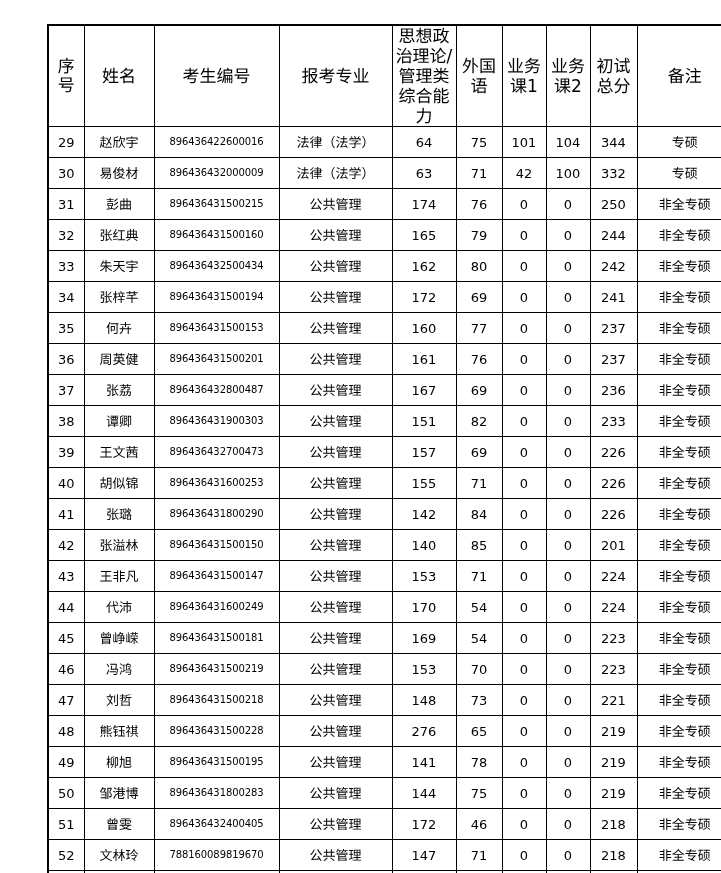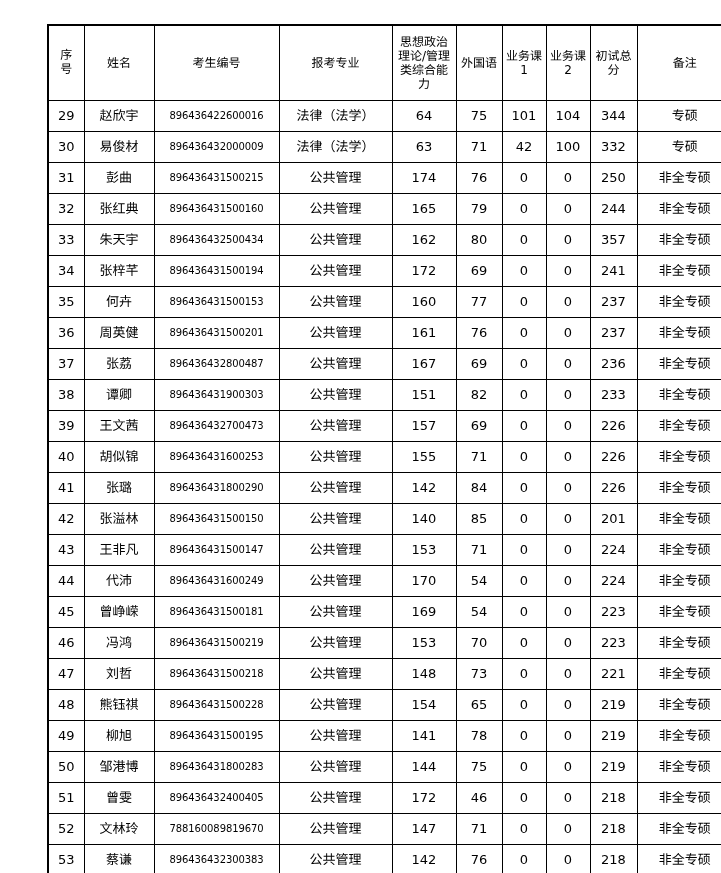--- a/index.html
+++ b/index.html
@@ -54,21 +54,21 @@
     font-weight: normal;
     line-height: 1.18;
     overflow: hidden;
   }
   
   table.score-table {
     border: 2px solid #000000;
   }
   thead th {
     font-weight: bold;
-    font-size: 12px;
+    font-size: 17px;
     height: 74px;
     letter-spacing: 0px;
   }
   tbody td {
     font-size: 13px;
     height: 30px;
   }
   
   col.c-seq      { width: 36px; }
   col.c-name     { width: 70px; }
@@ -189,21 +189,21 @@
           </tr>
           <tr>
             <td class="cell-seq">33</td>
             <td class="cell-name">朱天宇</td>
             <td class="cell-exam">896436432500434</td>
             <td class="cell-major">公共管理</td>
             <td class="cell-num">162</td>
             <td class="cell-num">80</td>
             <td class="cell-num">0</td>
             <td class="cell-num">0</td>
-            <td class="cell-total">357</td>
+            <td class="cell-total">242</td>
             <td class="cell-remark">非全专硕</td>
           </tr>
           <tr>
             <td class="cell-seq">34</td>
             <td class="cell-name">张梓芊</td>
             <td class="cell-exam">896436431500194</td>
             <td class="cell-major">公共管理</td>
             <td class="cell-num">172</td>
             <td class="cell-num">69</td>
             <td class="cell-num">0</td>
@@ -365,21 +365,21 @@
             <td class="cell-num">0</td>
             <td class="cell-num">0</td>
             <td class="cell-total">221</td>
             <td class="cell-remark">非全专硕</td>
           </tr>
           <tr>
             <td class="cell-seq">48</td>
             <td class="cell-name">熊钰祺</td>
             <td class="cell-exam">896436431500228</td>
             <td class="cell-major">公共管理</td>
-            <td class="cell-num">154</td>
+            <td class="cell-num">276</td>
             <td class="cell-num">65</td>
             <td class="cell-num">0</td>
             <td class="cell-num">0</td>
             <td class="cell-total">219</td>
             <td class="cell-remark">非全专硕</td>
           </tr>
           <tr>
             <td class="cell-seq">49</td>
             <td class="cell-name">柳旭</td>
             <td class="cell-exam">896436431500195</td>

